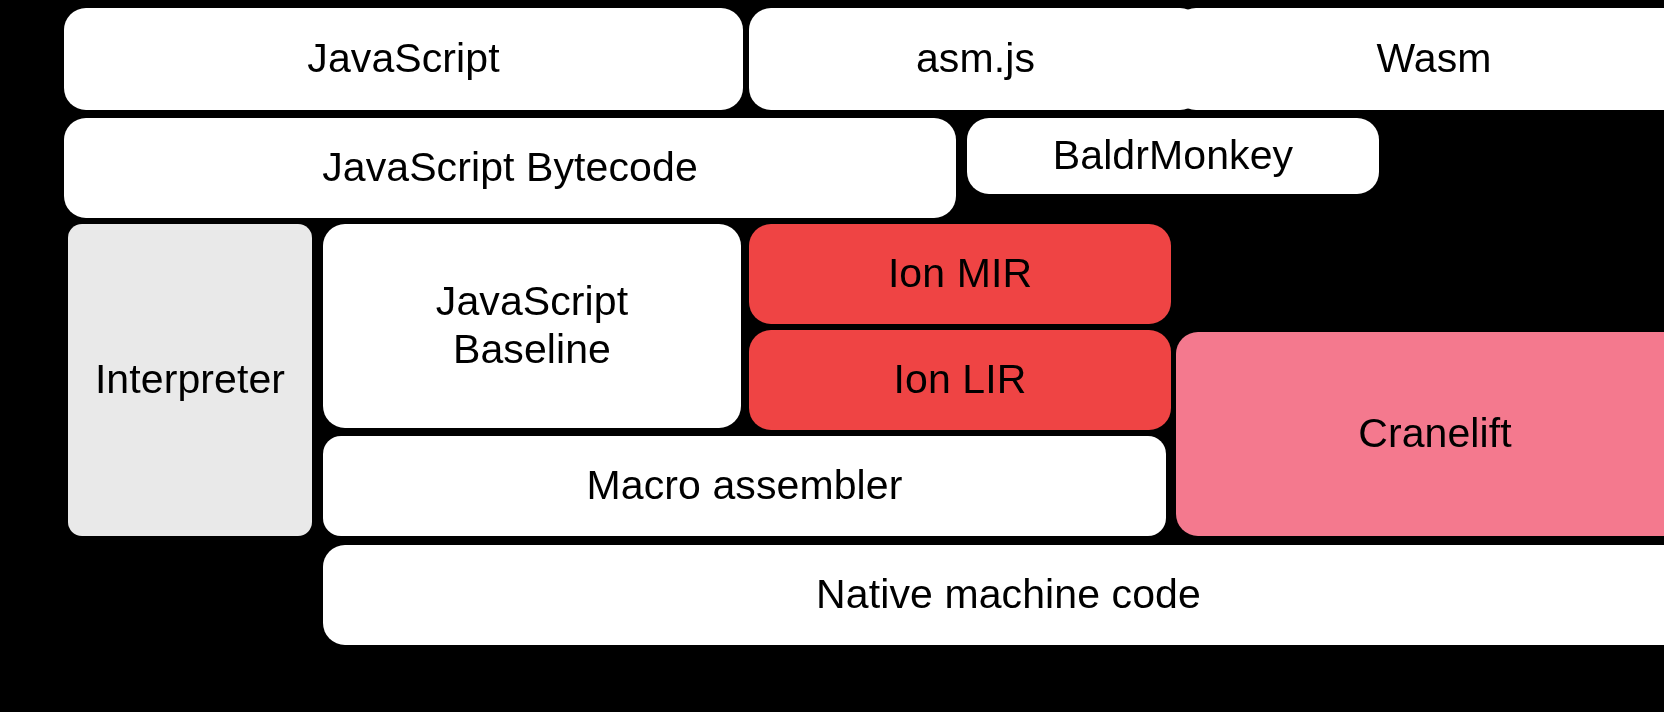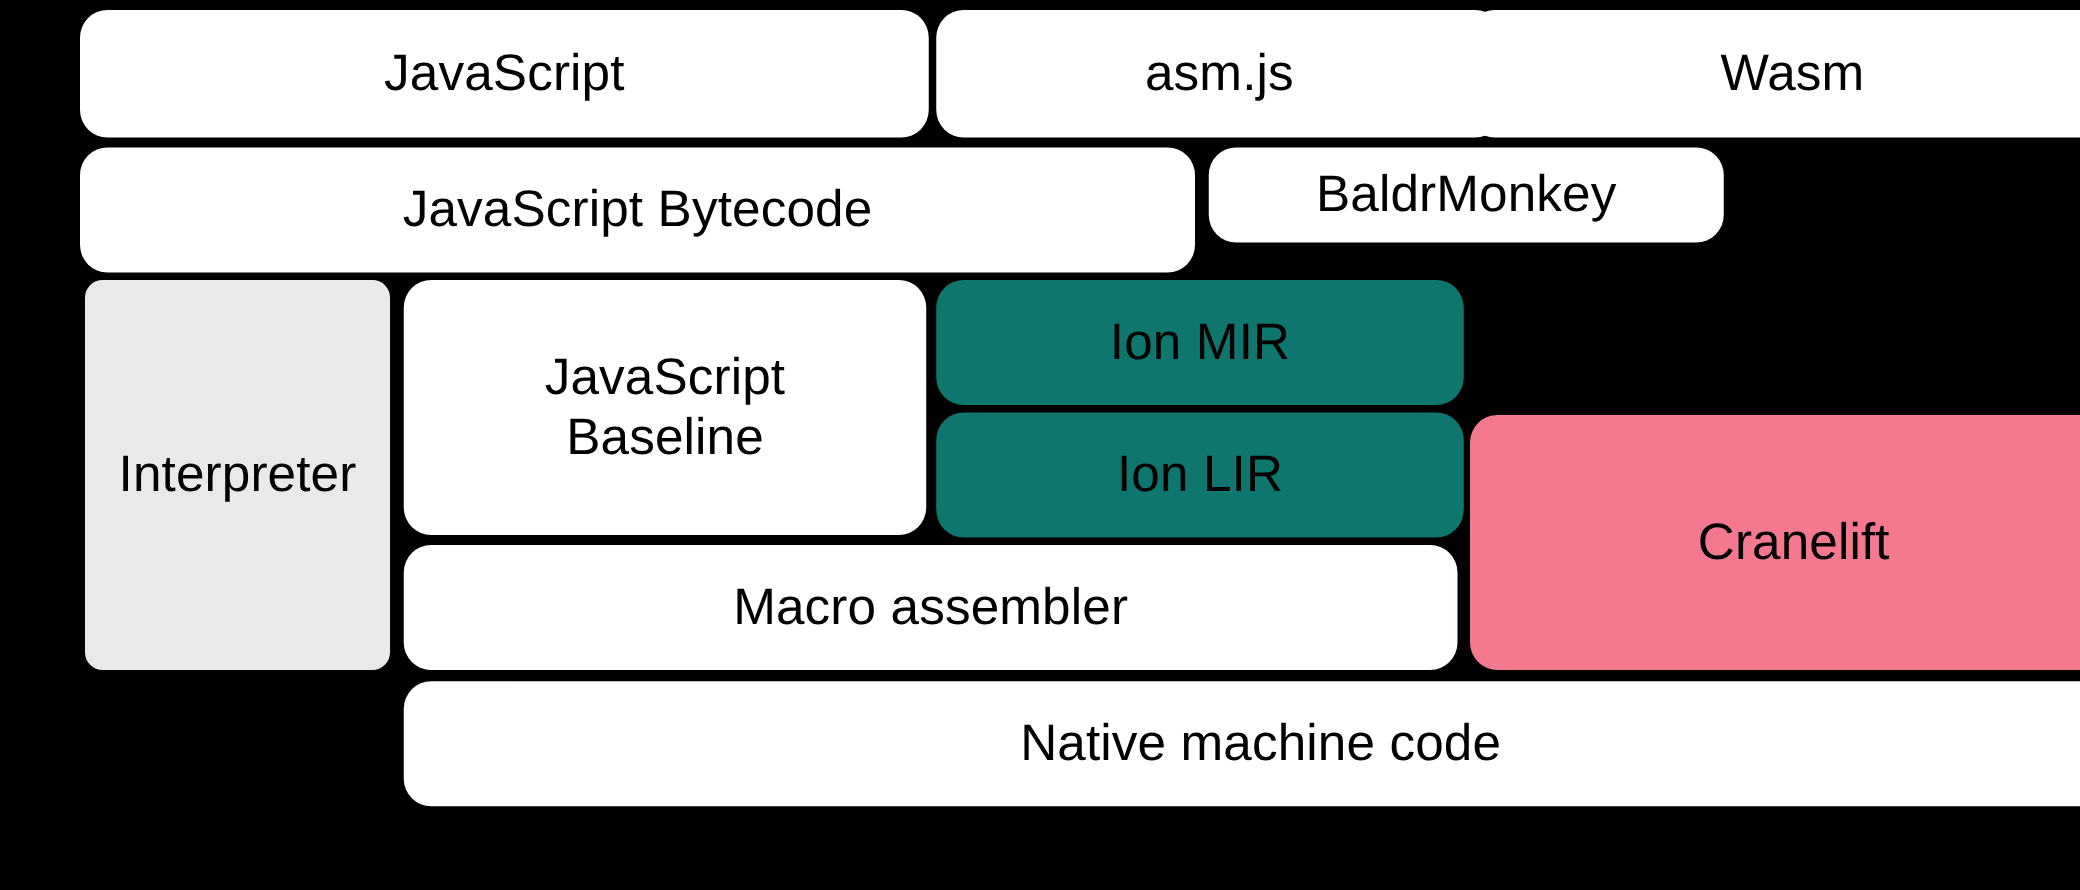--- a/index.html
+++ b/index.html
@@ -29,21 +29,21 @@
     line-height: 1.16;
     font-weight: 400;
     letter-spacing: 0.1px;
     -webkit-font-smoothing: antialiased;
     padding: 0 8px;
     white-space: pre-line;
   }
   .fill-white { background: #ffffff; }
   .fill-gray  { background: #e9e9e9; }
   .fill-green { background: #6fc martin; }
-  .fill-green { background: #0f766e; }
+  .fill-green { background: #ef4444; }
   .fill-pink  { background: #f4798e; }
 </style>
 </head>
 <body>
 
 <div id="stage">
 
   <div class="node fill-white" style="left:18px;  top:8px;   width:679px;  height:102px;">JavaScript</div>
 
   <div class="node fill-white" style="left:703px; top:8px;   width:453px;  height:102px;">asm.js</div>
@@ -58,17 +58,17 @@
 
   <div class="node fill-white" style="left:277px; top:224px; width:418px;  height:204px;">JavaScript
 Baseline</div>
 
   <div class="node fill-green" style="left:703px; top:224px; width:422px;  height:100px;">Ion MIR</div>
 
   <div class="node fill-pink" style="left:1130px;top:332px; width:518px;  height:204px;">Cranelift</div>
 
   <div class="node fill-green" style="left:703px; top:330px; width:422px;  height:100px;">Ion LIR</div>
 
-  <div class="node fill-white" style="left:277px; top:436px; width:843px;  height:100px;">Macro assembler</div>
+  <div class="node fill-white" style="left:277px; top:436px; width:843px;  height:100px;border-radius:18px;">Macro assembler</div>
 
   <div class="node fill-white" style="left:277px; top:545px; width:1371px; height:100px;">Native machine code</div>
 
 </div>
 
 </body></html>

